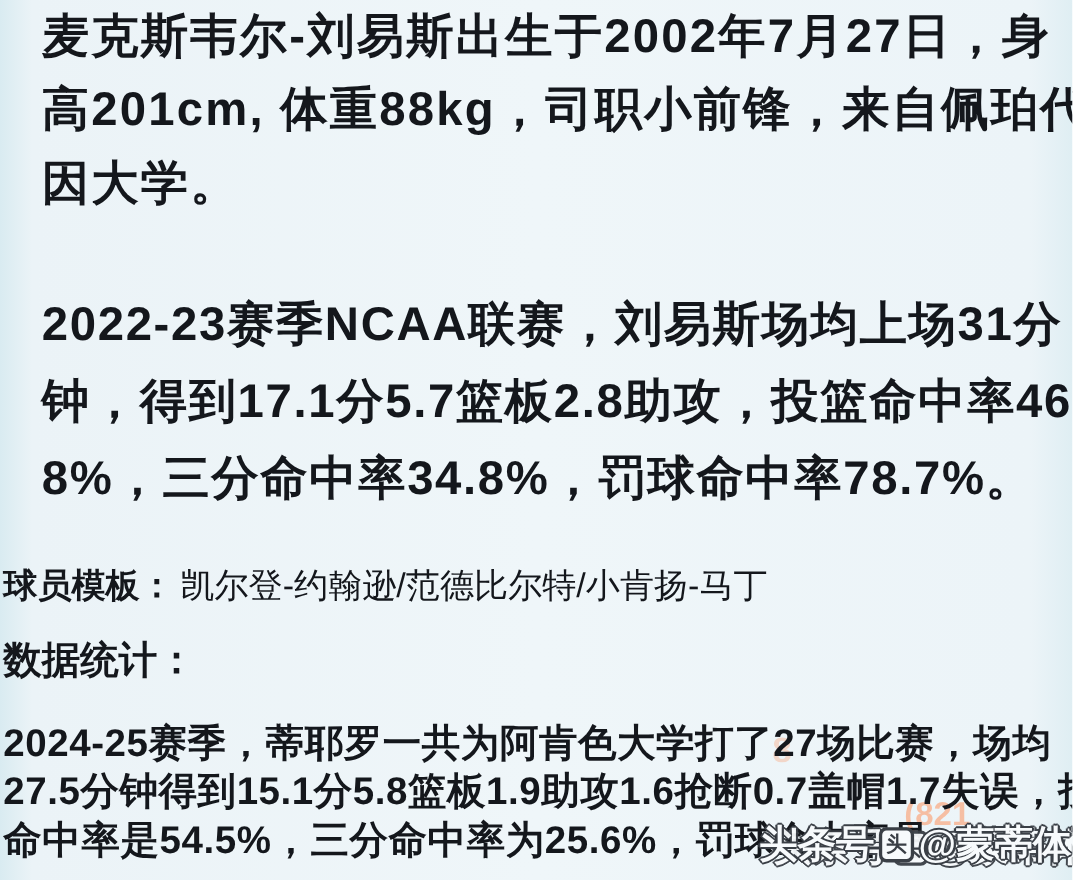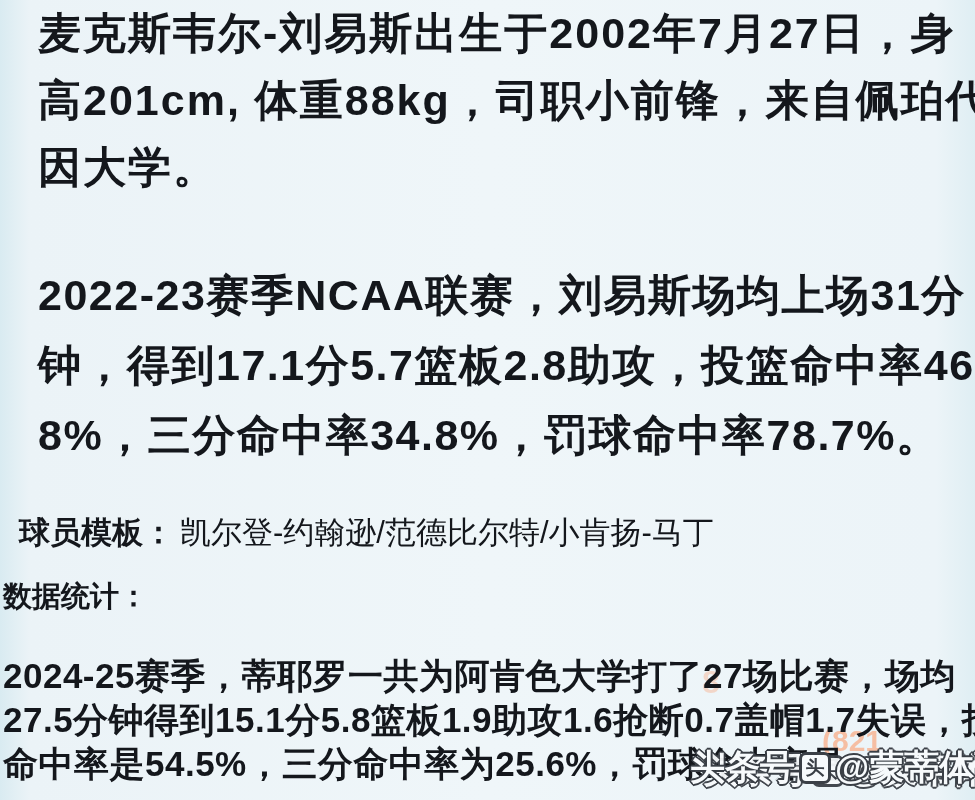--- a/index.html
+++ b/index.html
@@ -19,29 +19,29 @@
     letter-spacing:2px;
     line-height:67px;
     white-space:nowrap;
     color:#14171c;
   }
   .big-para .text-line{white-space:nowrap;}
   #bio-para{left:38px;top:0;}
   #ncaa-para{left:38px;top:260px;line-height:70px;letter-spacing:1.5px;}
   .template-line{
     position:absolute;z-index:2;
-    left:19px;top:512px;
+    left:3px;top:512px;
     font-size:31px;white-space:nowrap;
   }
   .template-line .label{font-weight:800;}
   .template-line .value{font-weight:400;margin-left:6px;}
   .stats-heading{
     position:absolute;z-index:2;
     left:3px;top:577px;
-    font-size:29px;font-weight:800;white-space:nowrap;
+    font-size:35px;font-weight:800;white-space:nowrap;
   }
   #season-para{
     position:absolute;z-index:2;
     left:3px;top:654px;
     font-size:35px;font-weight:600;
     letter-spacing:0.5px;line-height:44px;white-space:nowrap;
   }
   
   .wm-promo{
     position:absolute;z-index:1;

